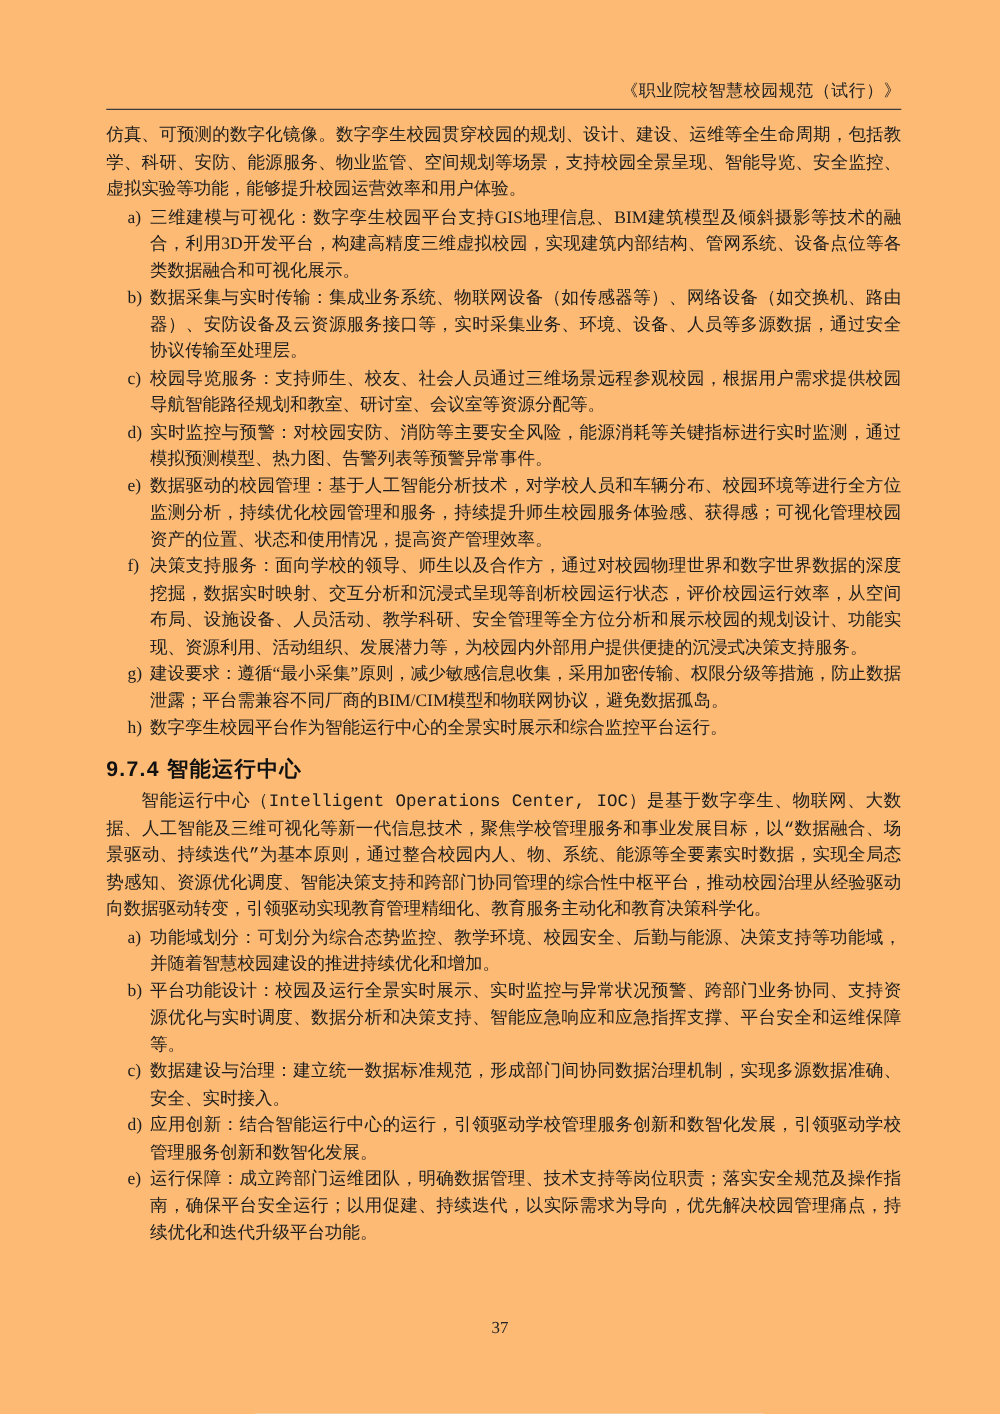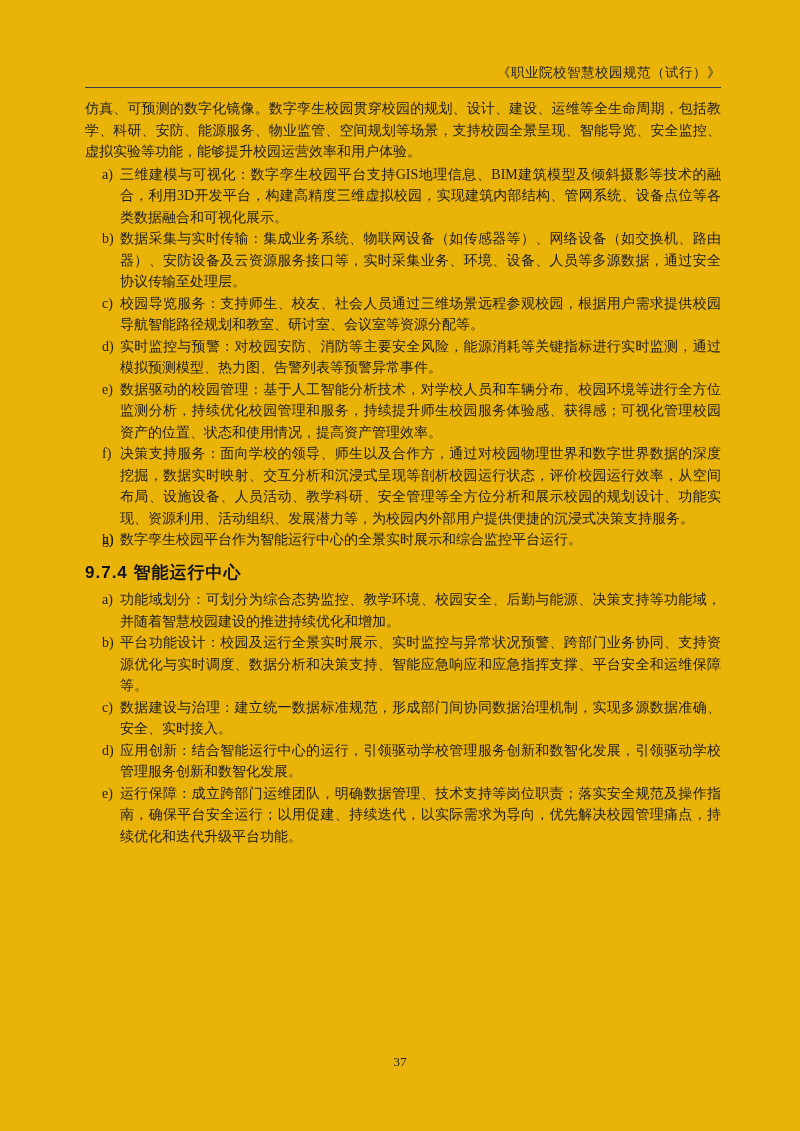--- a/index.html
+++ b/index.html
@@ -1,21 +1,21 @@
 <!DOCTYPE html>
 <html lang="zh"><head>
 <meta charset="utf-8">
 <style>
   html, body { margin: 0; padding: 0; background: #e8e8e8; }
   .page {
     position: relative;
     width: 800px;
     height: 1131px;
     margin: 0 auto;
-    background: #eab308;
+    background: #fdba74;
     font-family: "Liberation Serif", "DejaVu Serif", serif;
     color: #1c1c1c;
     overflow: hidden;
   }
   .doc-header {
     position: absolute;
     top: 64px;
     left: 85px;
     width: 636px;
   }
@@ -110,29 +110,31 @@
       <li>
         <span class="marker">e)</span>
         <span>数据驱动的校园管理：基于人工智能分析技术，对学校人员和车辆分布、校园环境等进行全方位监测分析，持续优化校园管理和服务，持续提升师生校园服务体验感、获得感；可视化管理校园资产的位置、状态和使用情况，提高资产管理效率。</span>
       </li>
       <li>
         <span class="marker">f)</span>
         <span>决策支持服务：面向学校的领导、师生以及合作方，通过对校园物理世界和数字世界数据的深度挖掘，数据实时映射、交互分析和沉浸式呈现等剖析校园运行状态，评价校园运行效率，从空间布局、设施设备、人员活动、教学科研、安全管理等全方位分析和展示校园的规划设计、功能实现、资源利用、活动组织、发展潜力等，为校园内外部用户提供便捷的沉浸式决策支持服务。</span>
       </li>
       <li>
         <span class="marker">g)</span>
+        <span>建设要求：遵循“最小采集”原则，减少敏感信息收集，采用加密传输、权限分级等措施，防止数据泄露；平台需兼容不同厂商的BIM/CIM模型和物联网协议，避免数据孤岛。</span>
       </li>
       <li>
         <span class="marker">h)</span>
         <span>数字孪生校园平台作为智能运行中心的全景实时展示和综合监控平台运行。</span>
       </li>
     </ol>
 
     <h2 class="section-heading">9.7.4 智能运行中心</h2>
 
+    <p class="para indent-first">智能运行中心（Intelligent Operations Center, IOC）是基于数字孪生、物联网、大数据、人工智能及三维可视化等新一代信息技术，聚焦学校管理服务和事业发展目标，以“数据融合、场景驱动、持续迭代”为基本原则，通过整合校园内人、物、系统、能源等全要素实时数据，实现全局态势感知、资源优化调度、智能决策支持和跨部门协同管理的综合性中枢平台，推动校园治理从经验驱动向数据驱动转变，引领驱动实现教育管理精细化、教育服务主动化和教育决策科学化。</p>
 
     <ol class="doc-list">
       <li>
         <span class="marker">a)</span>
         <span>功能域划分：可划分为综合态势监控、教学环境、校园安全、后勤与能源、决策支持等功能域，并随着智慧校园建设的推进持续优化和增加。</span>
       </li>
       <li>
         <span class="marker">b)</span>
         <span>平台功能设计：校园及运行全景实时展示、实时监控与异常状况预警、跨部门业务协同、支持资源优化与实时调度、数据分析和决策支持、智能应急响应和应急指挥支撑、平台安全和运维保障等。</span>
       </li>

